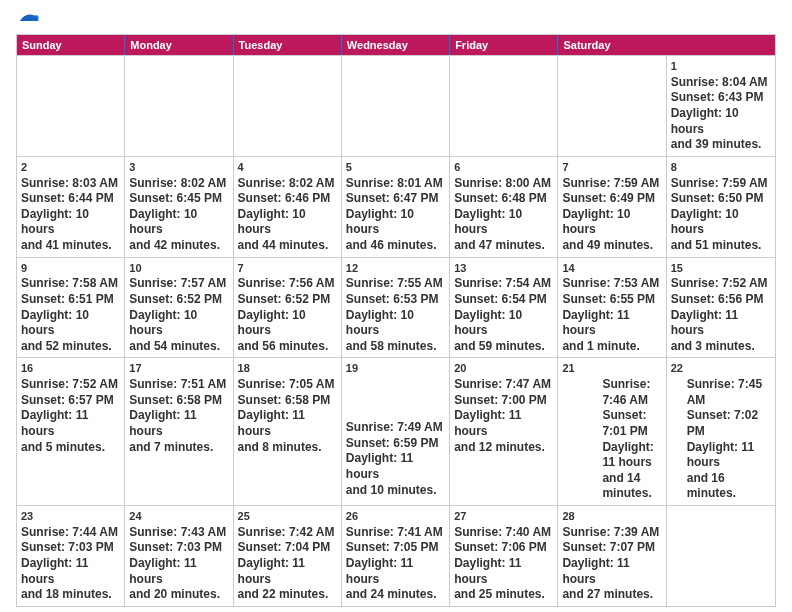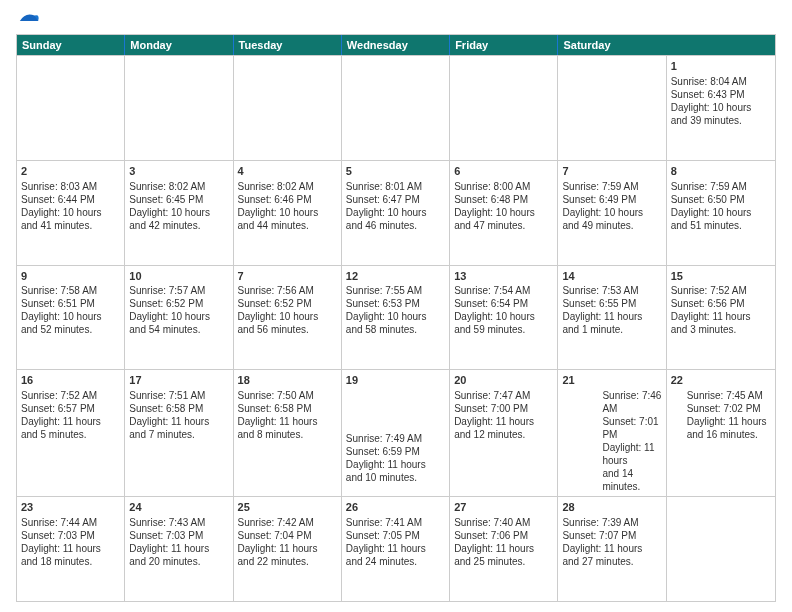--- a/index.html
+++ b/index.html
@@ -54,21 +54,21 @@
     }
     .calendar {
       flex: 1;
       display: flex;
       flex-direction: column;
       border: 1px solid #ccc;
     }
     .cal-header {
       display: grid;
       grid-template-columns: repeat(7, 1fr);
-      background: #0f766e;
+      background: #be185d;
     }
     .cal-header-cell {
       color: #fff;
       font-size: 11px;
       font-weight: bold;
       padding: 4px 5px;
       border-right: 1px solid #1976d2;
     }
     .cal-header-cell:last-child { border-right: none; }
     .cal-body {
@@ -92,23 +92,24 @@
     }
     .cal-cell:last-child { border-right: none; }
     .cal-cell.empty { background: #fff; }
     .day-num {
       font-size: 11px;
       font-weight: bold;
       margin-bottom: 1px;
       display: block;
     }
     .cell-text {
-      font-size: 10px;
+      font-size: 12px;
       color: #333;
       line-height: 1.3;
+      font-weight: bold;
     }
   </style>
 </head>
 <body>
 
 <div class="page">
   <div class="header">
     <div class="logo">
       <div style="display:flex;flex-direction:column;align-items:flex-start;">
         <div style="display:flex;align-items:center;">
@@ -264,21 +265,21 @@
           </div>
           <div class="cal-cell">
             <span class="day-num">17</span>
             <div class="cell-text" style="white-space: pre-line;">Sunrise: 7:51 AM
 Sunset: 6:58 PM
 Daylight: 11 hours
 and 7 minutes.</div>
           </div>
           <div class="cal-cell">
             <span class="day-num">18</span>
-            <div class="cell-text" style="white-space: pre-line;">Sunrise: 7:50 AM
+            <div class="cell-text" style="white-space: pre-line;">Sunrise: 7:05 AM
 Sunset: 6:58 PM
 Daylight: 11 hours
 and 8 minutes.</div>
           </div>
           <div class="cal-cell">
             <span class="day-num">19</span>
             <div class="cell-text" style="white-space: pre-line; margin-top: 44px;">Sunrise: 7:49 AM
 Sunset: 6:59 PM
 Daylight: 11 hours
 and 10 minutes.</div>

